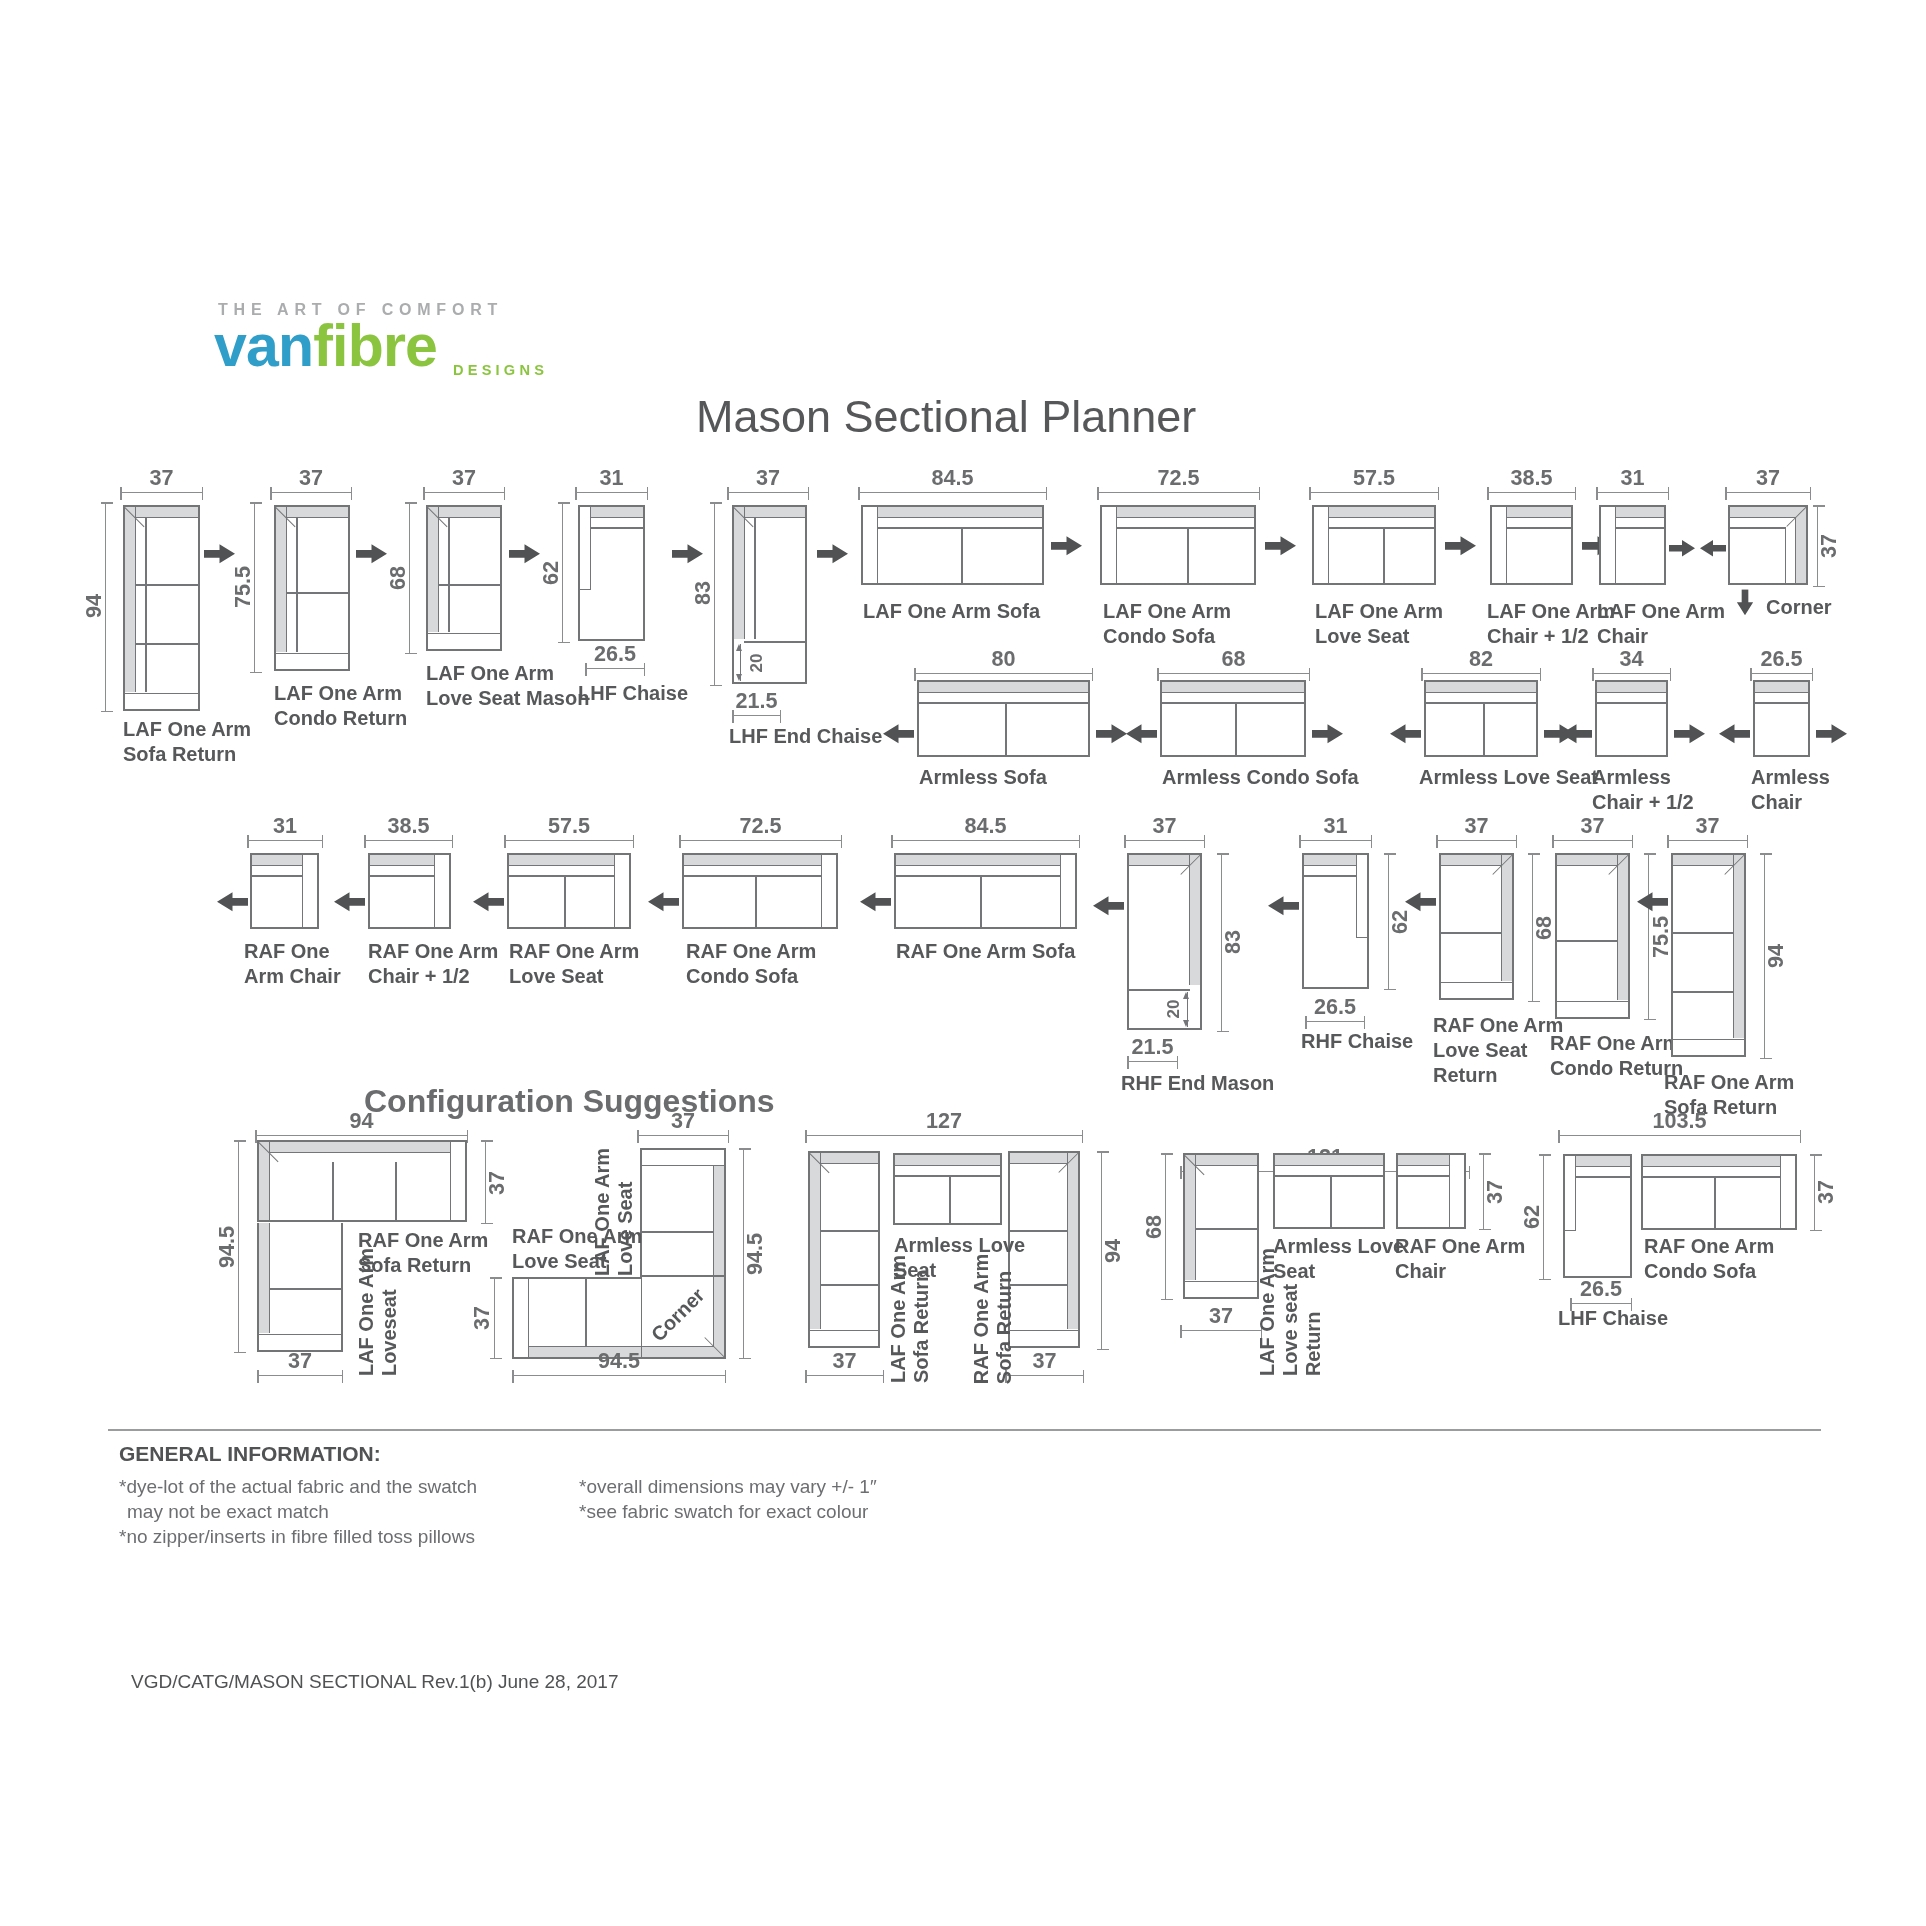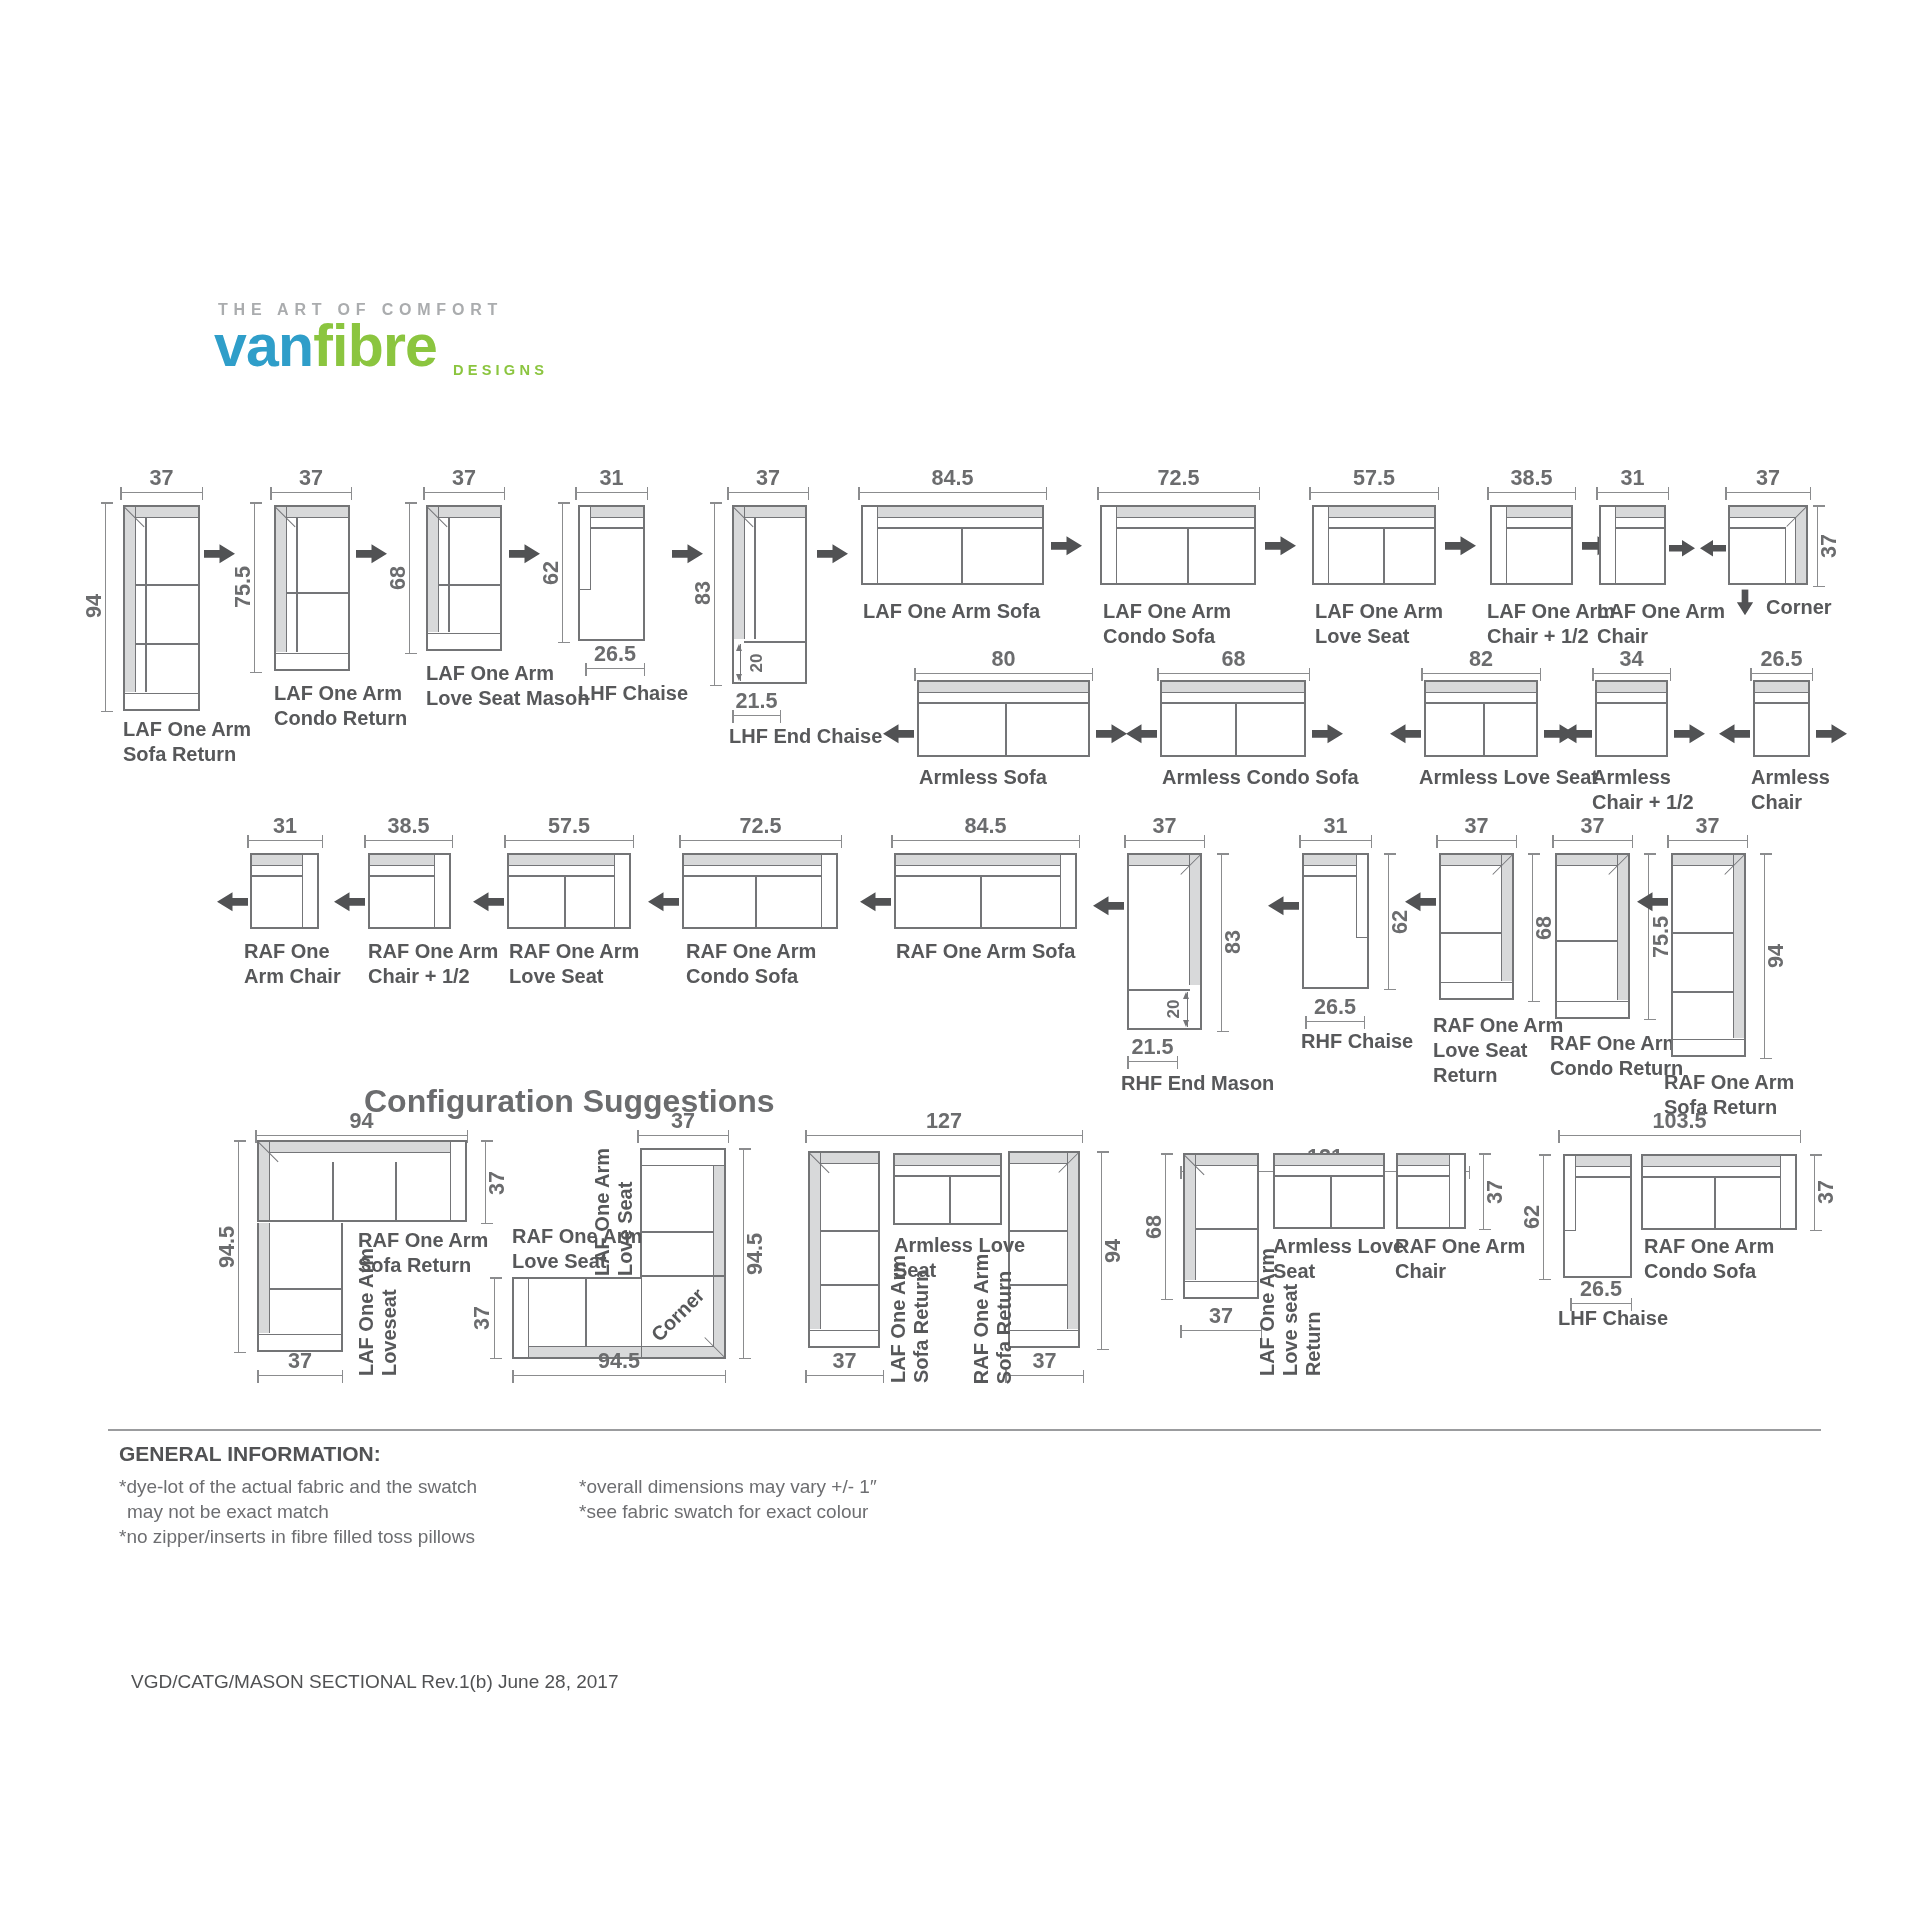--- a/index.html
+++ b/index.html
@@ -66,20 +66,21 @@
 </style>
 </head>
 <body>
 
 <div id="canvas">
 
   <div class="tagline" style="left:218px;top:301px">THE ART OF COMFORT</div>
   <div class="wordmark" style="left:214px;top:317px"><span class="wm-van">van</span><span class="wm-gogh">fibre</span></div>
   <div class="wm-sub" style="left:453px;top:362px">DESIGNS</div>
 
+  <div class="pagetitle" style="left:696px;top:391px">Mason Sectional Planner</div>
 
   <div class="hdim" style="left:120px;top:467px;width:83px">
       <b class="num">37</b>
       <i class="dl"></i>
     </div>
   <i class="vdim" style="left:105px;top:502px;height:210px"></i>
   <b class="rnum" style="left:94px;top:606px">94</b>
   <div class="box" style="left:123px;top:505px;width:77px;height:206px">
     <i class="bkt"></i>
       <i class="bkl" style="bottom:17px"></i>

